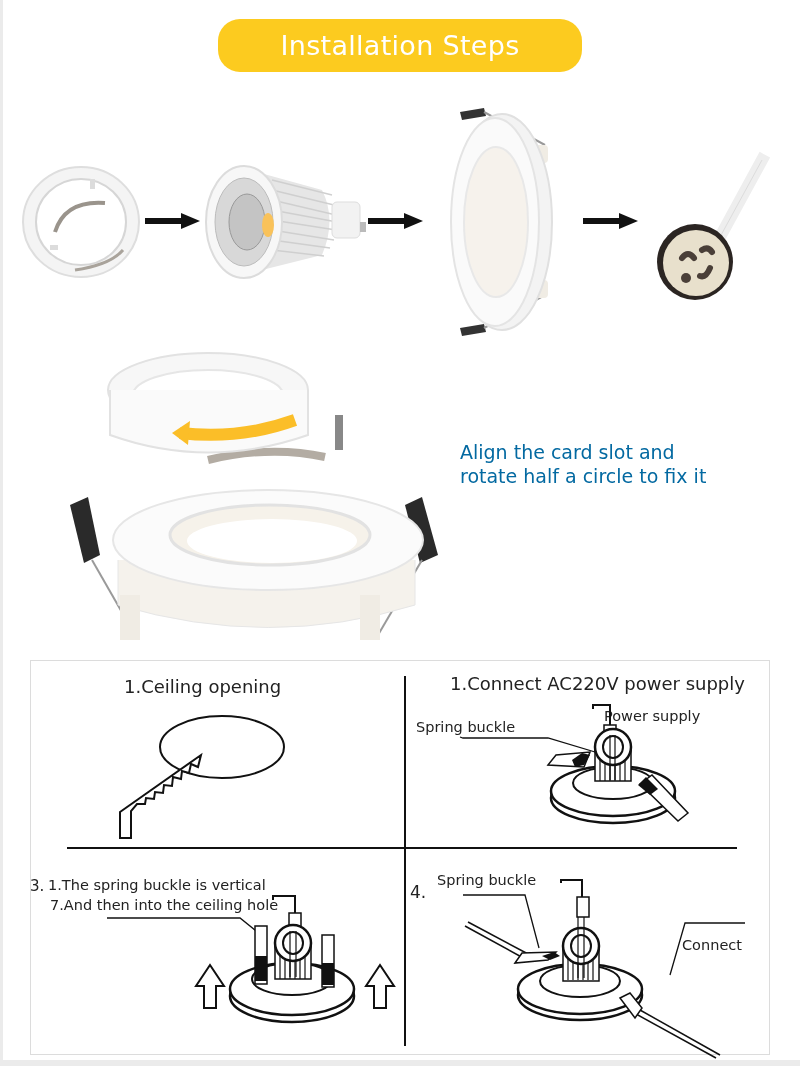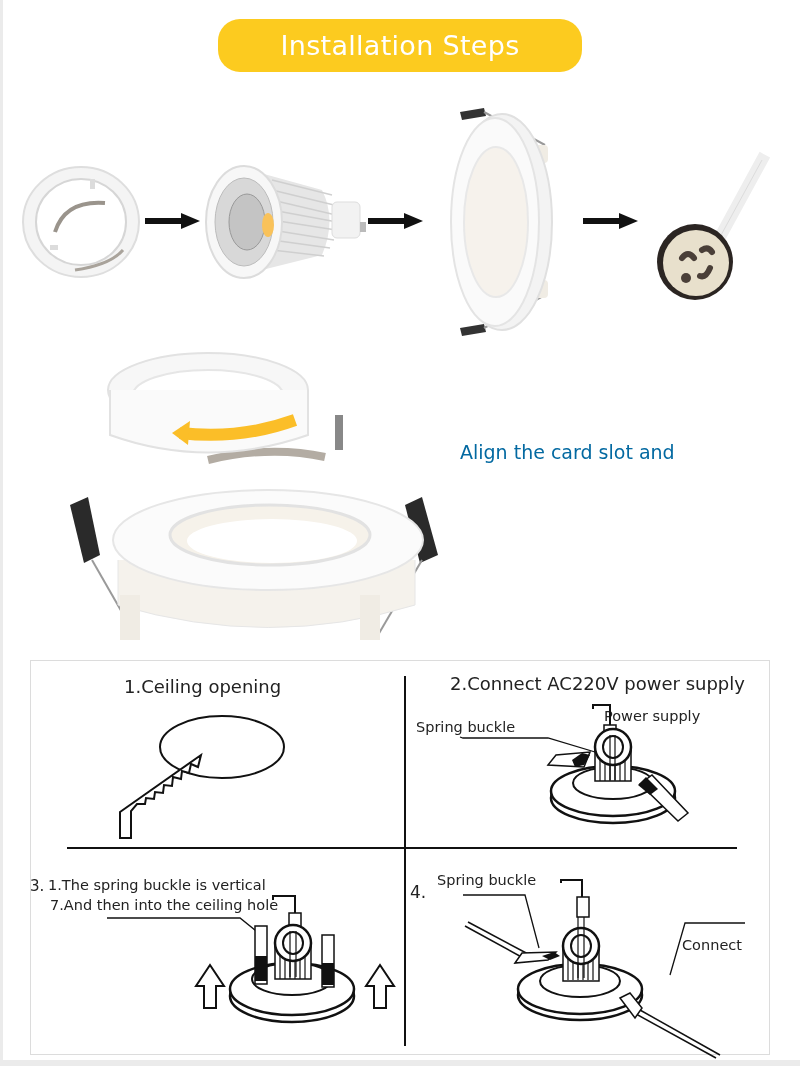--- a/index.html
+++ b/index.html
@@ -135,33 +135,34 @@
   <path d="M58 215 L58 260 Q210 305 355 260 L355 215" fill="#f5f2ec" stroke="#e6e6e6"></path>
   <ellipse cx="208" cy="195" rx="155" ry="50" fill="#fbfbfb" stroke="#e6e6e6" stroke-width="2"></ellipse>
   <ellipse cx="210" cy="190" rx="100" ry="30" fill="#f6f2ea" stroke="#e2e2e2" stroke-width="3"></ellipse>
   <ellipse cx="212" cy="196" rx="85" ry="22" fill="#ffffff"></ellipse>
   <rect x="60" y="250" width="20" height="45" fill="#f0ece4"></rect>
   <rect x="300" y="250" width="20" height="45" fill="#f0ece4"></rect>
 </svg>
 
 <div class="instruction">
   <div>Align the card slot and</div>
+  <div>rotate half a circle to fix it</div>
 </div>
 
 <div class="diagram-panel"></div>
 <div class="divider-v"></div>
 <div class="divider-h"></div>
 
 <div class="label step-title" style="left:124px;top:664px">1.Ceiling opening</div>
 <svg style="left:115px;top:715px" width="180" height="130" viewBox="0 0 180 130">
   <ellipse cx="107" cy="32" rx="62" ry="31" fill="none" stroke="#111" stroke-width="2"></ellipse>
   <path d="M5 97 L86 40 L83 52 L76 49 L74 58 L67 56 L66 64 L58 62 L57 71 L49 70 L48 78 L40 77 L39 84 L31 83 L30 89 L22 89 L16 96 L16 123 L5 123 Z" fill="#fff" stroke="#111" stroke-width="2"></path>
 </svg>
 
-<div class="label step-title" style="left:450px;top:661px">2.Connect AC220V power supply</div>
+<div class="label step-title" style="left:450px;top:661px">1.Connect AC220V power supply</div>
 <div class="label small-label" style="left:416px;top:719px">Spring buckle</div>
 <div class="label small-label" style="left:604px;top:708px">Power supply</div>
 <svg style="left:460px;top:685px" width="240" height="150" viewBox="0 0 240 150">
   <polyline points="0,52 3,53 88,53 145,70" fill="none" stroke="#111" stroke-width="1.3"></polyline>
   <polyline points="133,24 133,20 150,20 150,50" fill="none" stroke="#111" stroke-width="2"></polyline>
   <rect x="144" y="40" width="12" height="18" fill="#fff" stroke="#111" stroke-width="1.5"></rect>
   <ellipse cx="153" cy="113" rx="62" ry="25" fill="#fff" stroke="#111" stroke-width="2.5"></ellipse>
   <ellipse cx="153" cy="106" rx="62" ry="25" fill="#fff" stroke="#111" stroke-width="2.5"></ellipse>
   <ellipse cx="153" cy="98" rx="40" ry="16" fill="#fff" stroke="#111" stroke-width="2"></ellipse>
   <rect x="135" y="62" width="36" height="34" fill="#fff" stroke="#111" stroke-width="1.5"></rect>

